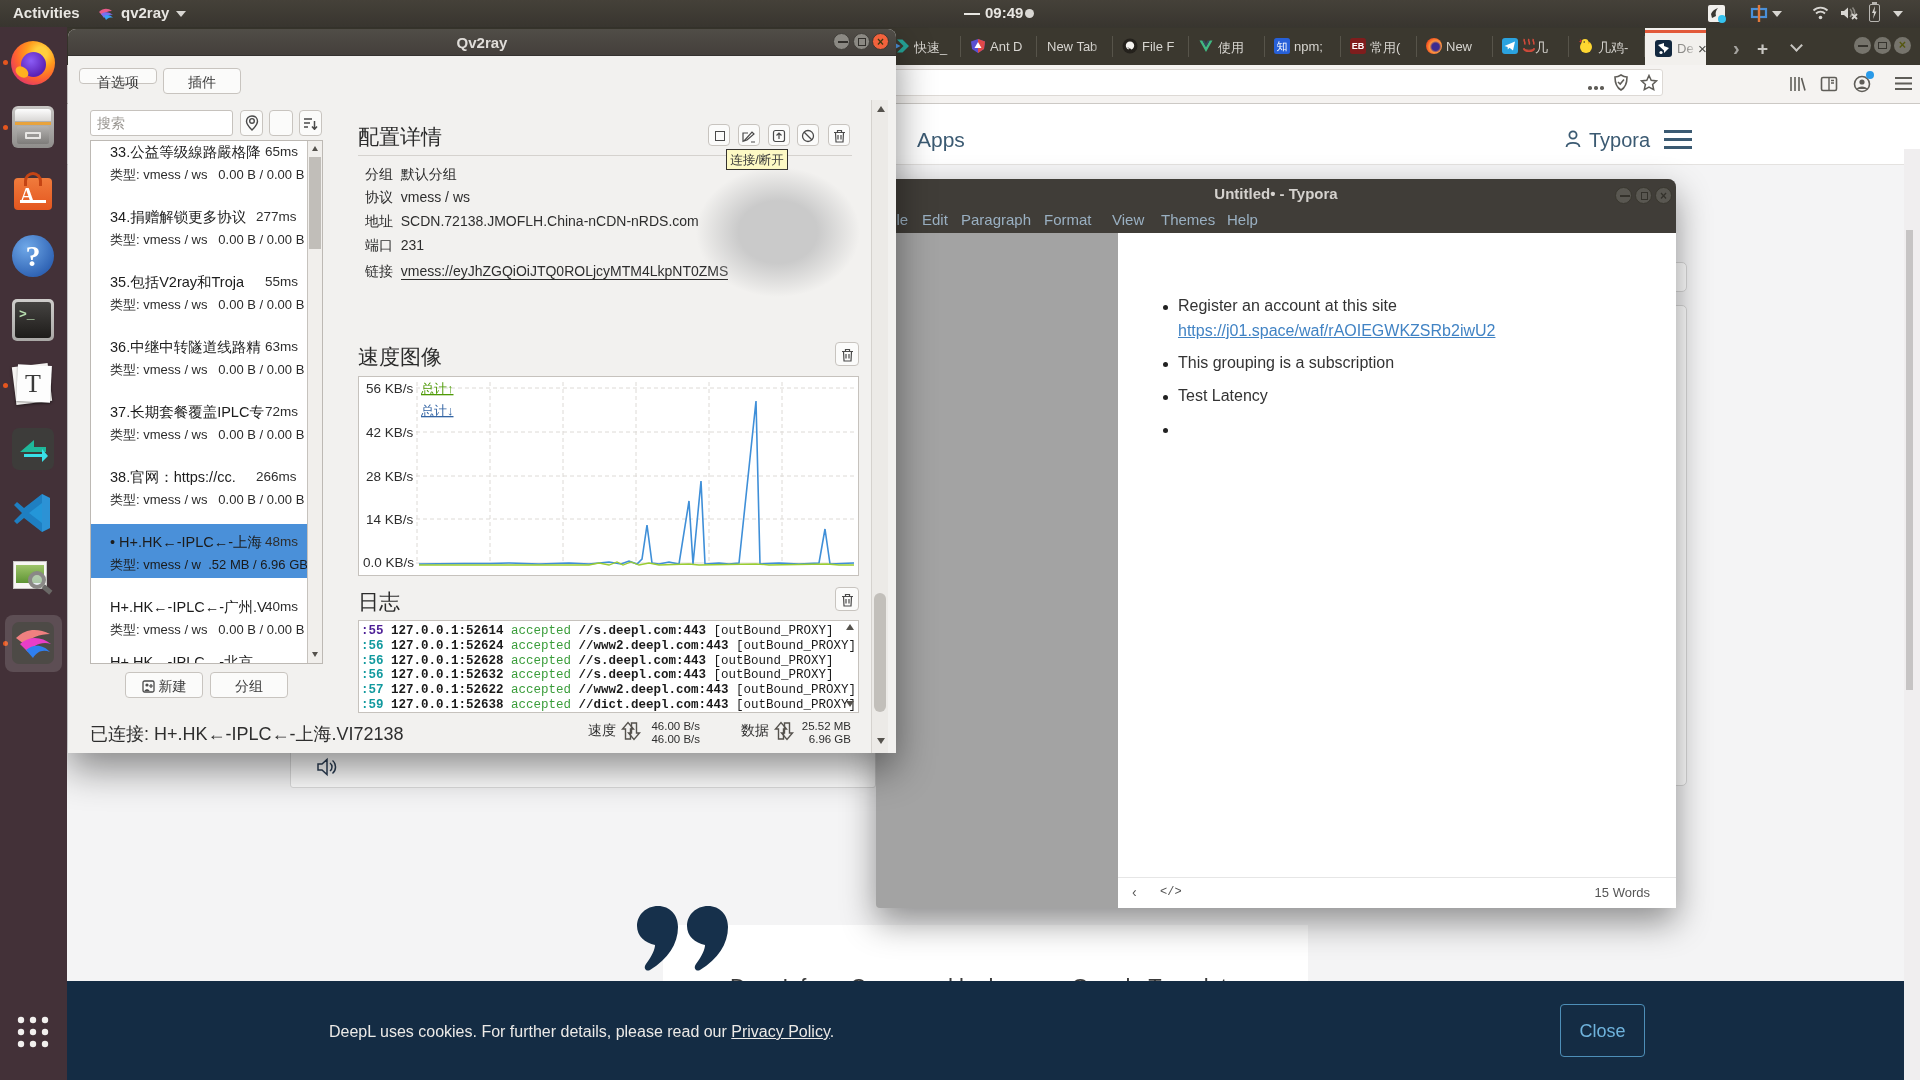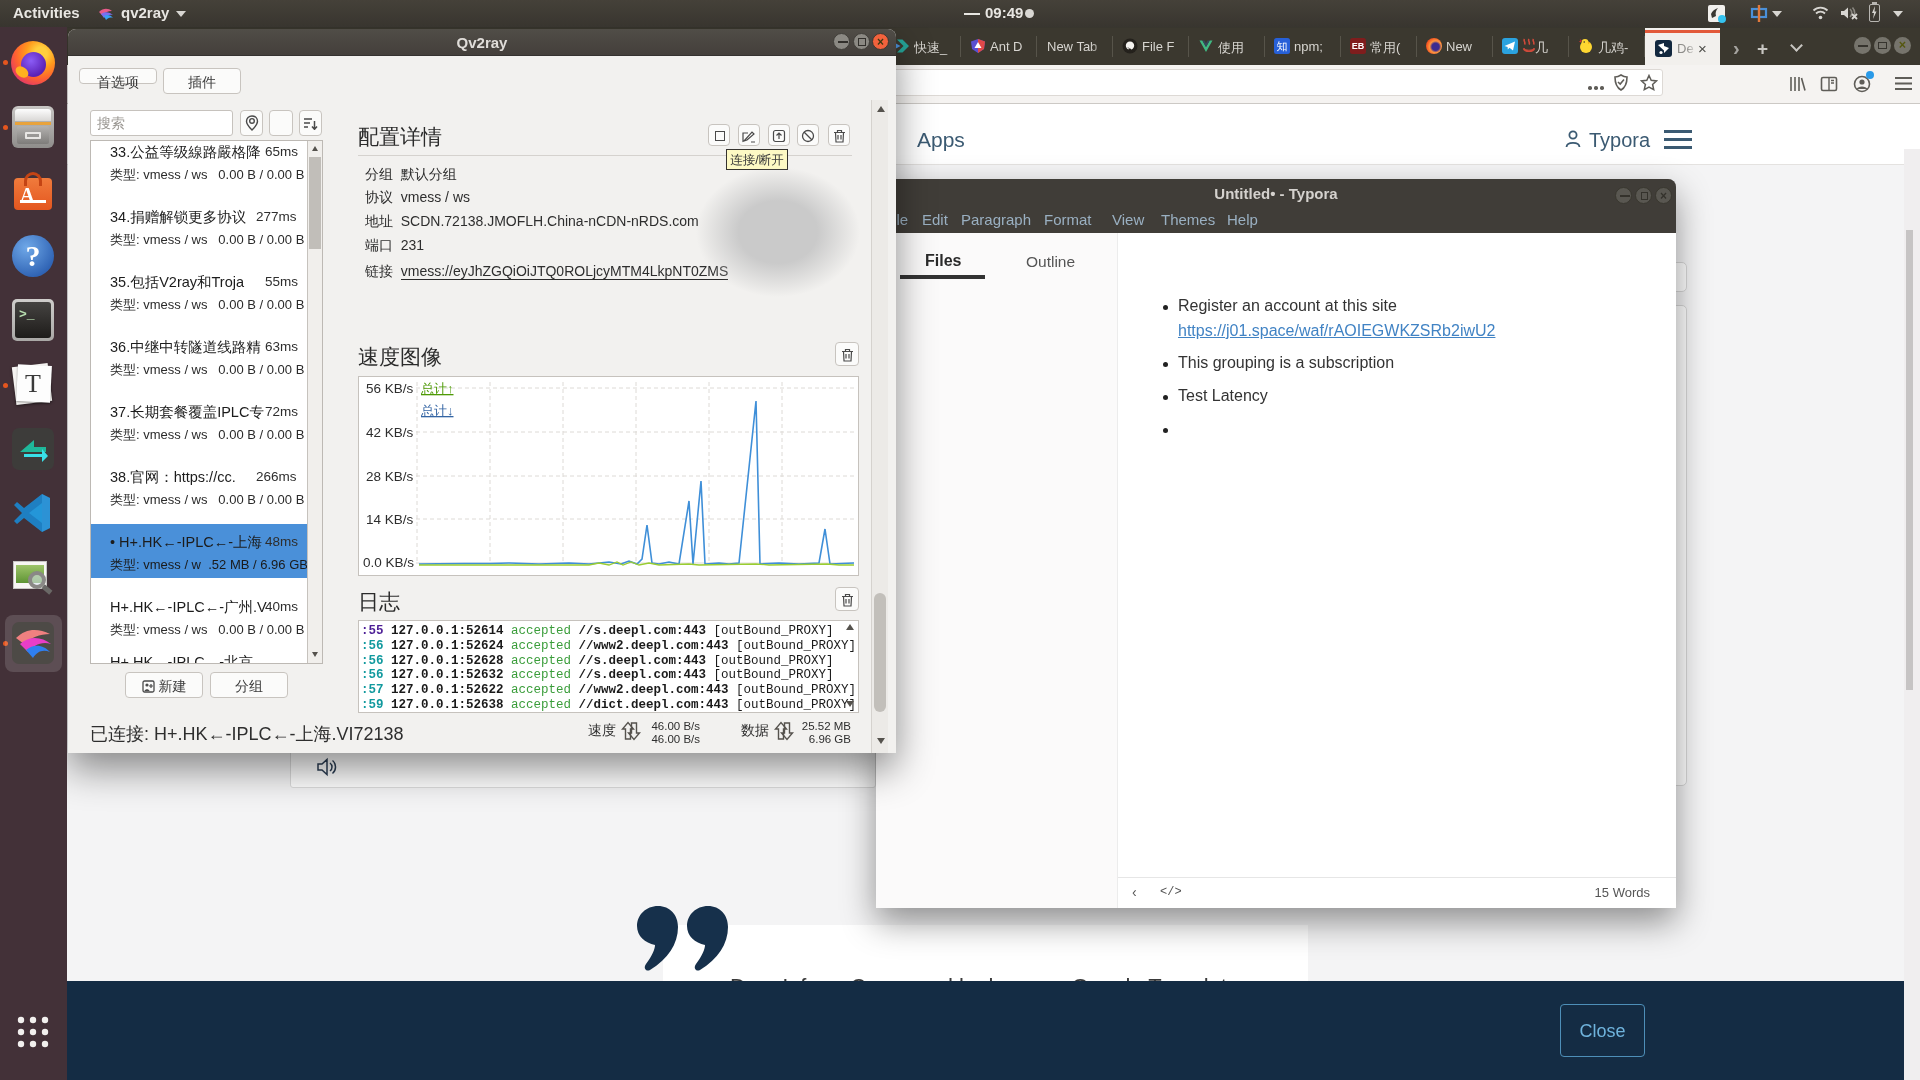--- a/index.html
+++ b/index.html
@@ -119,21 +119,21 @@
         <div class="sep"></div>
       <svg class="ic" viewBox="0 0 16 16">
           <circle cx="8" cy="9" r="6" fill="#ffd731"></circle>
           <circle cx="7" cy="4.5" r="3.4" fill="#ffd731"></circle>
           <circle cx="6.2" cy="4" r="0.8" fill="#333"></circle>
           <path d="M2.8 4.5 L0.8 3.5 L2.6 2.9 L1.8 1.2 L3.8 2.2 Z" fill="#e03030"></path>
           <path d="M9.8 4.2 L12 4.8 L10.5 5.8 Z" fill="#f09000"></path>
         </svg>
       <div class="lbl">几鸡-</div>
       </div>
-    <div id="atab" style="left:1578px;width:75px">
+    <div id="atab" style="left:1578px;width:61px">
         <div class="accent"></div>
       <div class="abs" style="left:10px;top:12px;width:17px;height:17px;background:#12283f;border-radius:3px"><svg width="17" height="17" viewBox="0 0 17 17">
             <path d="M3 5 L9 3 L9 10.5 Z M9 6 L14 8 L9 13 Z" fill="#fff"></path>
             <circle cx="6" cy="12.5" r="1.6" fill="#fff"></circle>
           </svg></div>
       <div class="abs" style="left:32px;top:13px;font-size:13px;color:#8e8d8a;width:20px;overflow:hidden;white-space:nowrap;-webkit-mask-image:linear-gradient(90deg,#000 50%,transparent 98%)">De</div>
       <div class="abs" style="left:53px;top:12px;font-size:15px;color:#4c4c48">×</div>
     </div>
     <div class="abs" style="left:1666px;top:9px;color:#a5a39f;font-size:20px;font-weight:bold">›</div>
     <div class="abs" style="left:1690px;top:10px;color:#c8c6c2;font-size:19px;font-weight:bold">+</div>
@@ -199,20 +199,21 @@
 
     <div class="abs" style="left:596px;top:821px;width:645px;height:56px;background:#fff"></div>
     <svg class="abs" style="left:570px;top:802px" width="93" height="66" viewBox="0 0 93 66">
       <g fill="#16304b">
       <path d="M21 0 C33 0 41 9 41 21 C41 38 31 53 13 64 C9 66 6 62 9 58 C15 50 18 43 18 39 C8 37 0 30 0 20 C0 9 9 0 21 0 Z"></path>
       <path d="M71 0 C83 0 91 9 91 21 C91 38 81 53 63 64 C59 66 56 62 59 58 C65 50 68 43 68 39 C58 37 50 30 50 20 C50 9 59 0 71 0 Z"></path>
       </g>
       </svg>
     <div class="abs" style="left:663px;top:870px;width:520px;font-size:22px;color:#3a3a3a;white-space:nowrap">DeepL free. Compared by beween Google Translate</div>
     <div id="cookiebar">
+      <div class="abs" style="left:262px;top:42px;font-size:16px;color:#eceae7">DeepL uses cookies. For further details, please read our <span style="text-decoration:underline">Privacy Policy</span>.</div>
       <div class="abs" style="left:1493px;top:23px;width:85px;height:53px;border:1px solid #4e8fb8;border-radius:4px;color:#6fb3dc;font-size:18px;text-align:center;line-height:53px">Close</div>
     </div>
   </div>
   <div id="ffscroll">
       <div class="abs" style="left:0;top:0;width:16px;height:45px;background:#fff"></div>
       <div id="ffthumb"></div>
     </div>
 </div>
 <div id="typora">
   <div id="ty-title">Untitled• - Typora</div>
@@ -224,25 +225,20 @@
     </div>
   <div class="abs" style="left:779px;top:8px;width:17px;height:17px;border-radius:50%;background:#595751;border:1px solid #39372f;color:#34322c;font-size:12px;font-weight:bold;text-align:center;line-height:16px">×</div>
   <div id="ty-menu">
     <div class="abs" style="left:8px;top:3px">File</div>
     <div class="abs" style="left:46px;top:3px">Edit</div>
     <div class="abs" style="left:85px;top:3px">Paragraph</div>
     <div class="abs" style="left:168px;top:3px">Format</div>
     <div class="abs" style="left:236px;top:3px">View</div>
     <div class="abs" style="left:285px;top:3px">Themes</div>
     <div class="abs" style="left:351px;top:3px">Help</div>
-  </div>
-  <div id="ty-side">
-    <div class="abs" style="left:49px;top:19px;font-size:16px;font-weight:bold;color:#2a2a2a">Files</div>
-    <div class="abs" style="left:150px;top:20px;font-size:15.5px;color:#555">Outline</div>
-    <div class="abs" style="left:24px;top:41.5px;width:85px;height:4.2px;background:#333"></div>
   </div>
   <div id="ty-main">
     <div class="abs" style="left:45px;top:72px;width:5px;height:5px;border-radius:50%;background:#222"></div>
     <div class="abs" style="left:60px;top:64px;font-size:16px;color:#333">Register an account at this site</div>
     <div class="abs" style="left:60px;top:89px;font-size:16px;color:#4183c4;text-decoration:underline">https://j01.space/waf/rAOIEGWKZSRb2iwU2</div>
     <div class="abs" style="left:45px;top:129px;width:5px;height:5px;border-radius:50%;background:#222"></div>
     <div class="abs" style="left:60px;top:121px;font-size:16px;color:#333">This grouping is a subscription</div>
     <div class="abs" style="left:45px;top:162px;width:5px;height:5px;border-radius:50%;background:#222"></div>
     <div class="abs" style="left:60px;top:154px;font-size:16px;color:#333">Test Latency</div>
     <div class="abs" style="left:45px;top:195px;width:5px;height:5px;border-radius:50%;background:#222"></div>

